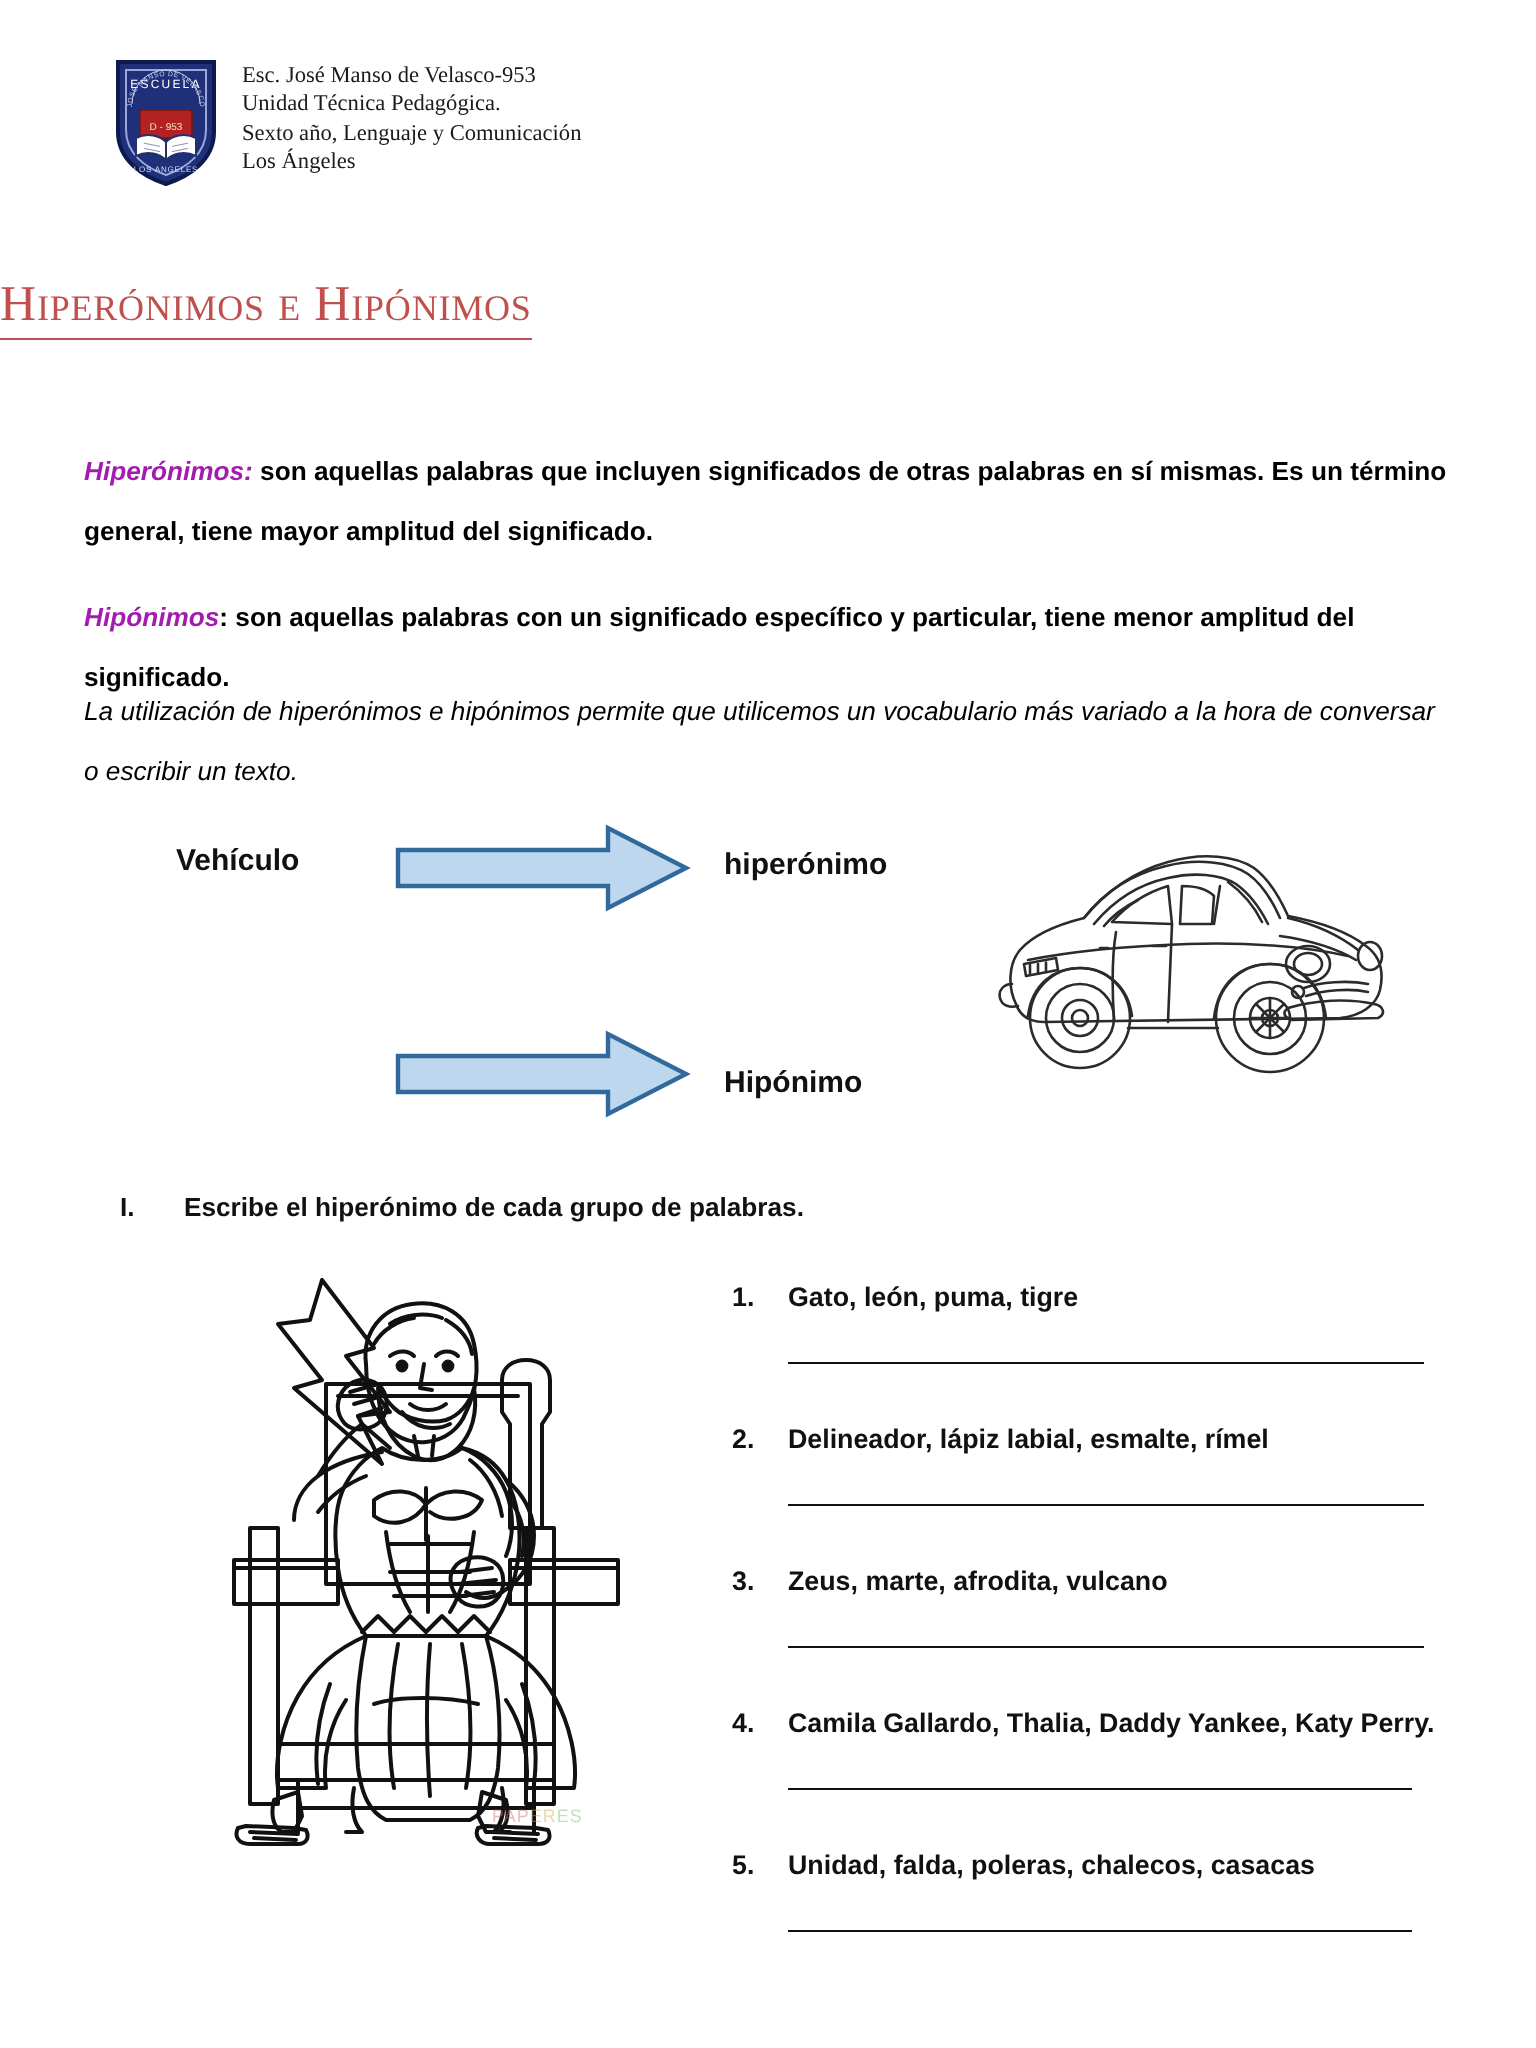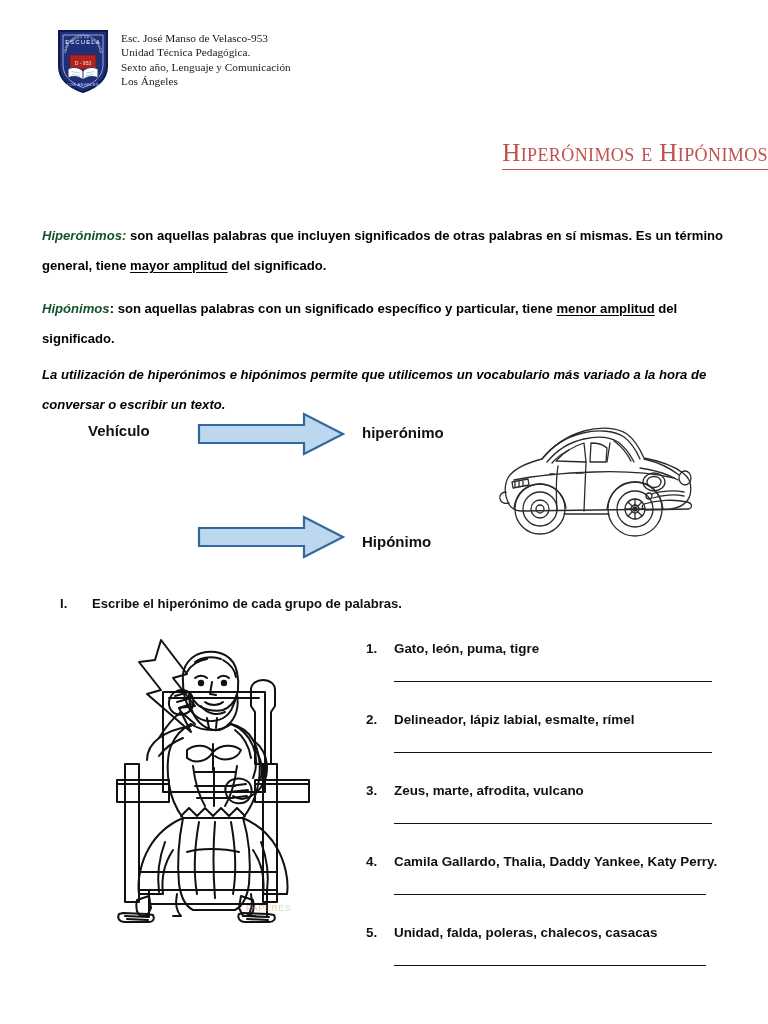--- a/index.html
+++ b/index.html
@@ -46,21 +46,21 @@
     padding-top: 3px;
     white-space: nowrap;
   }
 
   
   .doc-title {
     position: absolute;
     left: 0;
     right: 0;
     top: 139px;
-    text-align: right;
+    text-align: left;
   }
   .doc-title .tt {
     font-family: "Liberation Serif", serif;
     font-variant: small-caps;
     font-size: 25px;
     letter-spacing: .4px;
     color: #c0504d;
     border-bottom: 1.6px solid #c0504d;
     padding-bottom: 2px;
     display: inline-block;
@@ -72,27 +72,27 @@
     position: absolute;
     left: 42px;
     width: 684px;
     font-size: 13.1px;
     line-height: 30px;
     text-align: left;
     font-weight: 600;
   }
   .para.p1 { top: 208px; }
   .para.p2 { top: 281px; }
-  .para.p3 { top: 347px; font-style: italic; font-weight: 700; }
+  .para.p3 { top: 328px; font-style: italic; font-weight: 400; }
   .lead {
-    color: #14532d;
+    color: #a21caf;
     font-style: italic;
     font-weight: 700;
   }
-  .u { text-decoration: underline; text-underline-offset: 2px; margin-top: 38px; }
+  .u { text-underline-offset: 2px; margin-top: 38px; }
 
   .dg-label {
     position: absolute;
     font-size: 15px;
     font-weight: 700;
     line-height: 23px;
     color: #111;
   }
   .dg-vehiculo { left: 88px; top: 419px; }
   .dg-hiperonimo { left: 362px; top: 421px; font-weight: 700; }

